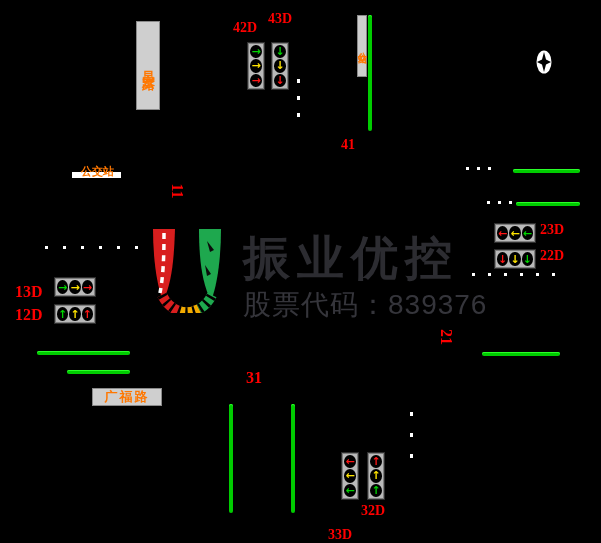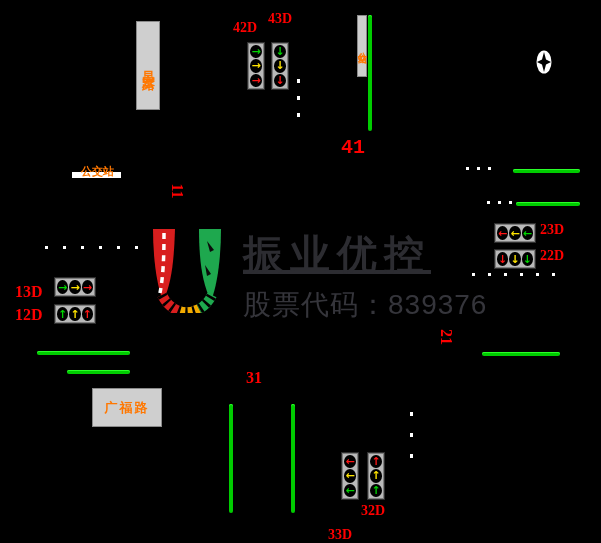--- a/index.html
+++ b/index.html
@@ -3,21 +3,21 @@
 <meta charset="utf-8">
 <style>
   html,body{margin:0;padding:0;background:#000;}
   *{box-sizing:border-box;}
   .canvas{position:relative;width:601px;height:543px;background:#000;overflow:hidden;
           font-family:"Liberation Sans","DejaVu Sans",sans-serif;}
   .abs{position:absolute;}
   
   .lbl{position:absolute;color:#ff0000;font-family:"Liberation Serif","DejaVu Serif",serif;
        font-weight:bold;line-height:1;white-space:nowrap;}
-  .fs17{font-size:14px;} .fs16{font-size:16px;} .fs15{font-size:20px;font-family:Liberation Mono, monospace;}
+  .fs17{font-size:14px;} .fs16{font-size:16px;} .fs15{font-size:14px;}
   .rot90{transform:rotate(90deg);text-align:center;}
   
   .roadbox{position:absolute;background:#cfcfcf;border:1px solid #8a8a8a;color:#ff7700;
            display:flex;align-items:center;justify-content:center;font-weight:bold;}
   .vtext{writing-mode:vertical-rl;letter-spacing:4px;}
   
   .busbar-w{position:absolute;left:72px;top:172px;width:49px;height:6px;background:#ffffff;}
   .buslbl-w{position:absolute;left:81px;top:164px;color:#ff7700;font-size:11px;font-weight:bold;white-space:nowrap;}
   .busbar-n{position:absolute;left:357px;top:15px;width:10px;height:62px;background:#cfcfcf;border:1px solid #8a8a8a;
             display:flex;align-items:center;justify-content:center;}
@@ -34,22 +34,22 @@
   .q21{background:repeating-linear-gradient(to bottom,#fff 0 4px,transparent 4px 21px);}
   
   .sig{position:absolute;display:flex;gap:1px;padding:2px;background:#b9b9b9;
        border:1px solid #2e2e2e;box-shadow:inset 0 0 0 1px #7d7d7d;}
   .sig.v{flex-direction:column;width:18px;height:48px;}
   .sig.h{flex-direction:row;width:42px;height:20px;}
   .light{flex:1;background:#000;border-radius:50%;display:flex;align-items:center;justify-content:center;overflow:hidden;}
   .arrow{font-family:"DejaVu Sans",sans-serif;font-weight:bold;font-size:11px;line-height:1;}
   .c-green{color:#00d200;} .c-yellow{color:#ffe400;} .c-red{color:#ff1616;}
   
-  .wm-title{position:absolute;left:243px;top:227px;font-size:40px;font-weight:bold;
-            letter-spacing:7px;color:#2c2c31;white-space:nowrap;text-decoration:underline;}
+  .wm-title{position:absolute;left:243px;top:227px;font-size:47px;font-weight:bold;
+            letter-spacing:7px;color:#2c2c31;white-space:nowrap;}
   .wm-sub{position:absolute;left:243px;top:286px;font-size:28px;font-weight:normal;
           letter-spacing:1px;color:#35353b;white-space:nowrap;}
 </style>
 </head>
 <body>
 
 <div class="canvas">
 
   <div class="roadbox vtext" style="left:136px;top:21px;width:24px;height:89px;font-size:13px;">
     <span>昌宏路</span>
@@ -153,21 +153,21 @@
       <span class="light">
         <span class="arrow c-yellow">↑</span>
       </span>
       <span class="light">
         <span class="arrow c-red">↑</span>
       </span>
     </div>
   <div class="line" style="left:37px;top:351px;width:93px;height:4px;"></div>
   <div class="line" style="left:67px;top:370px;width:63px;height:4px;"></div>
 
-  <div class="roadbox" style="left:92px;top:388px;width:70px;height:39px;font-size:13px;letter-spacing:2px;">
+  <div class="roadbox" style="left:92px;top:388px;width:70px;height:18px;font-size:13px;letter-spacing:2px;">
     <span>广福路</span>
   </div>
 
   <div class="line" style="left:229px;top:404px;width:4px;height:109px;"></div>
   <div class="line" style="left:291px;top:404px;width:4px;height:109px;"></div>
   <div class="dotcol q21" style="left:410px;top:412px;height:48px;"></div>
 
   <div class="dotcol q17" style="left:297px;top:79px;height:40px;"></div>
 
   <div class="sig v" style="left:341px;top:452px;">

